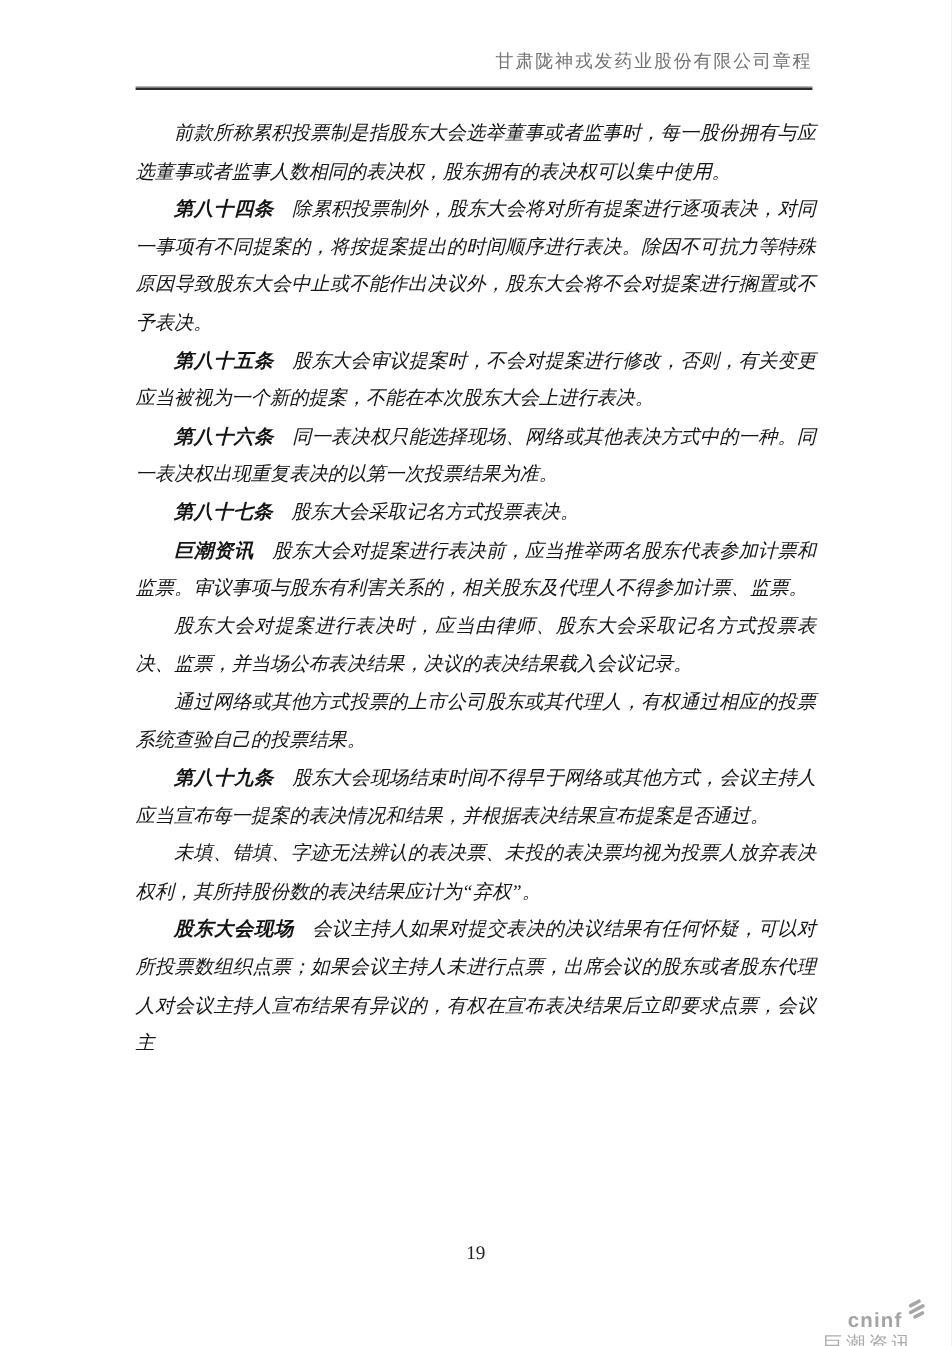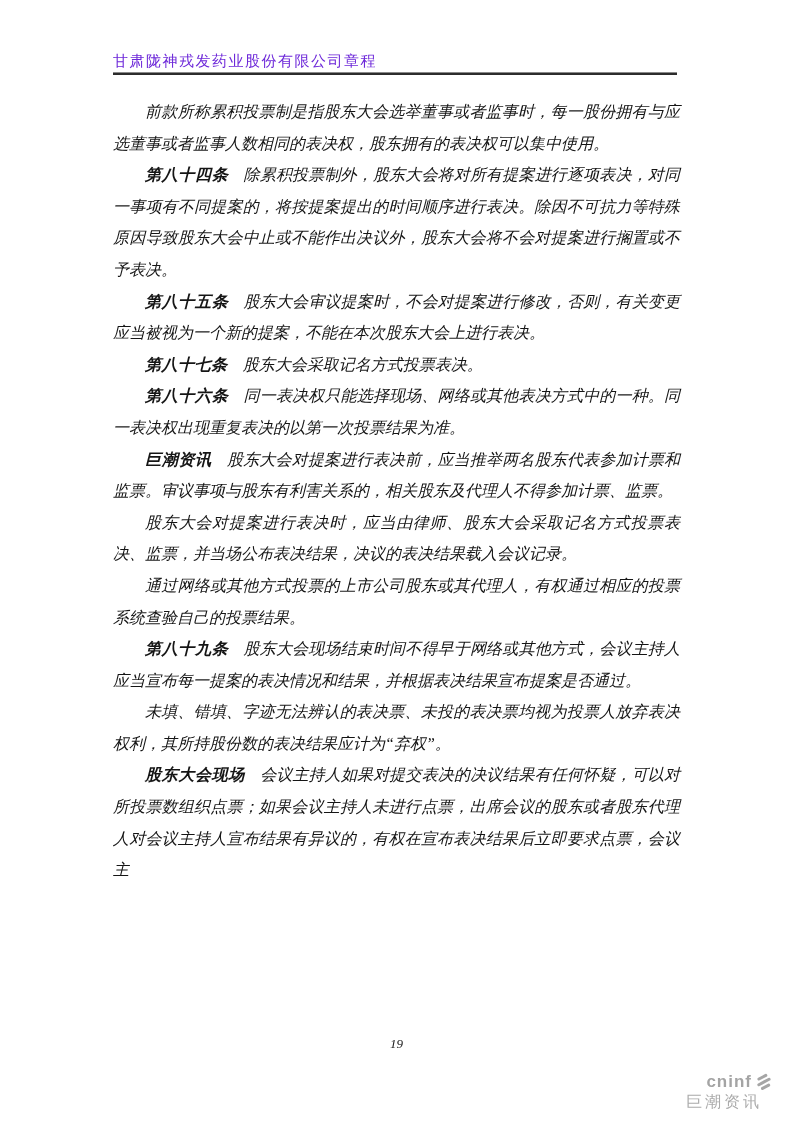--- a/index.html
+++ b/index.html
@@ -12,26 +12,27 @@
     width: 793px;
     height: 1122px;
     margin: 0 auto;
     background: #ffffff;
     overflow: hidden;
     font-family: "Liberation Serif", "DejaVu Serif", serif;
   }
   .header {
     position: absolute;
     left: 113px;
-    top: 52px;
+    top: 42px;
     width: 564px;
     font-size: 15px;
     letter-spacing: 1.5px;
-    color: #6d28d9;
+    color: #737373;
     white-space: nowrap;
+    text-align: right;
   }
   .header-rule {
     position: absolute;
     left: 113px;
     top: 72px;
     width: 564px;
     height: 0;
     border-top: 1px solid #8a8a8a;
     border-bottom: 2px solid #2c2c2c;
   }
@@ -55,23 +56,22 @@
     font-family: "Liberation Sans", "DejaVu Sans", sans-serif;
     padding-right: 0.95em;
     letter-spacing: 0.5px;
   }
   .page-number {
     position: absolute;
     left: 0;
     right: 0;
     top: 1036px;
     text-align: center;
-    font-size: 13px;
+    font-size: 16px;
     color: #222222;
-    font-style: italic;
   }
   .watermark {
     position: absolute;
     right: 5px;
     top: 1072px;
     width: 118px;
     display: flex;
     flex-direction: column;
     align-items: center;
     line-height: 1.15;
@@ -83,20 +83,21 @@
     gap: 2px;
     align-self: flex-end;
     margin-right: 14px;
   }
   .wm-brand {
     font-family: "Liberation Sans", "DejaVu Sans", sans-serif;
     font-weight: bold;
     font-size: 17px;
     letter-spacing: 1px;
     color: #a4a4a4;
+    margin-top: 19px;
   }
   .wm-icon { display: block; }
   .wm-cn {
     font-size: 16px;
     letter-spacing: 3px;
     color: #ababab;
     align-self: flex-end;
     margin-right: 26px;
     margin-top: 1px;
   }
@@ -117,23 +118,23 @@
 
   <div class="header-rule"></div>
 
   <div class="content" id="content">
     <p><span class="art-text">前款所称累积投票制是指股东大会选举董事或者监事时，每一股份拥有与应选董事或者监事人数相同的表决权，股东拥有的表决权可以集中使用。</span></p>
 
     <p><strong class="art-num">第八十四条</strong><span class="art-text">除累积投票制外，股东大会将对所有提案进行逐项表决，对同一事项有不同提案的，将按提案提出的时间顺序进行表决。除因不可抗力等特殊原因导致股东大会中止或不能作出决议外，股东大会将不会对提案进行搁置或不予表决。</span></p>
 
     <p><strong class="art-num">第八十五条</strong><span class="art-text">股东大会审议提案时，不会对提案进行修改，否则，有关变更应当被视为一个新的提案，不能在本次股东大会上进行表决。</span></p>
 
+    <p><strong class="art-num">第八十六条</strong><span class="art-text">同一表决权只能选择现场、网络或其他表决方式中的一种。同一表决权出现重复表决的以第一次投票结果为准。</span></p>
+
     <p><strong class="art-num">第八十七条</strong><span class="art-text">股东大会采取记名方式投票表决。</span></p>
-
-    <p><strong class="art-num">第八十六条</strong><span class="art-text">同一表决权只能选择现场、网络或其他表决方式中的一种。同一表决权出现重复表决的以第一次投票结果为准。</span></p>
 
     <p><strong class="art-num">巨潮资讯</strong><span class="art-text">股东大会对提案进行表决前，应当推举两名股东代表参加计票和监票。审议事项与股东有利害关系的，相关股东及代理人不得参加计票、监票。</span></p>
 
     <p><span class="art-text">股东大会对提案进行表决时，应当由律师、股东大会采取记名方式投票表决、监票，并当场公布表决结果，决议的表决结果载入会议记录。</span></p>
 
     <p><span class="art-text">通过网络或其他方式投票的上市公司股东或其代理人，有权通过相应的投票系统查验自己的投票结果。</span></p>
 
     <p><strong class="art-num">第八十九条</strong><span class="art-text">股东大会现场结束时间不得早于网络或其他方式，会议主持人应当宣布每一提案的表决情况和结果，并根据表决结果宣布提案是否通过。</span></p>
 
 

